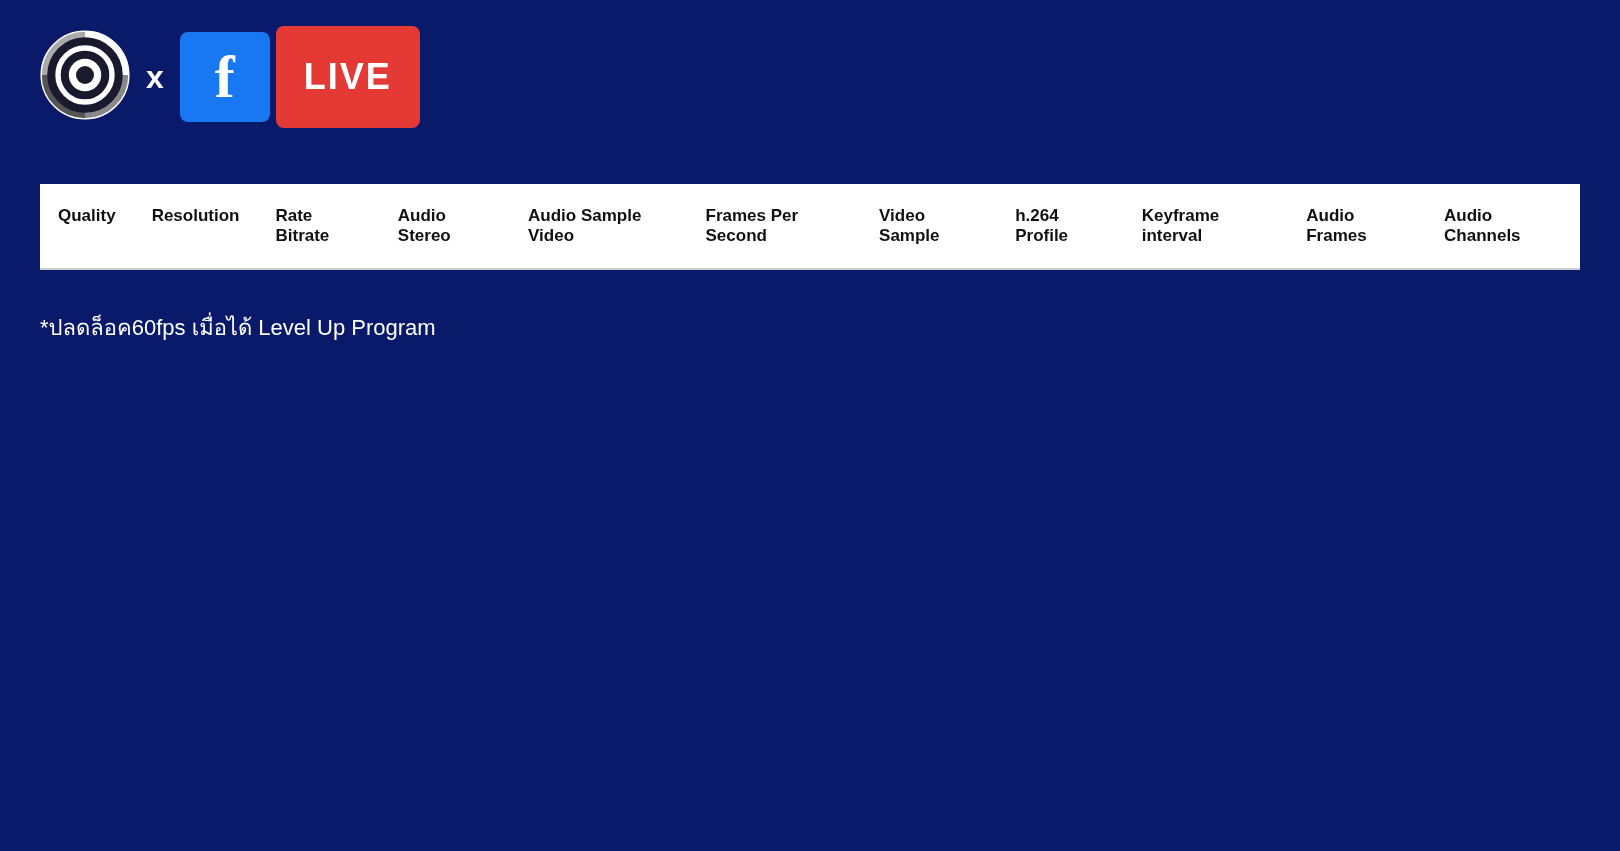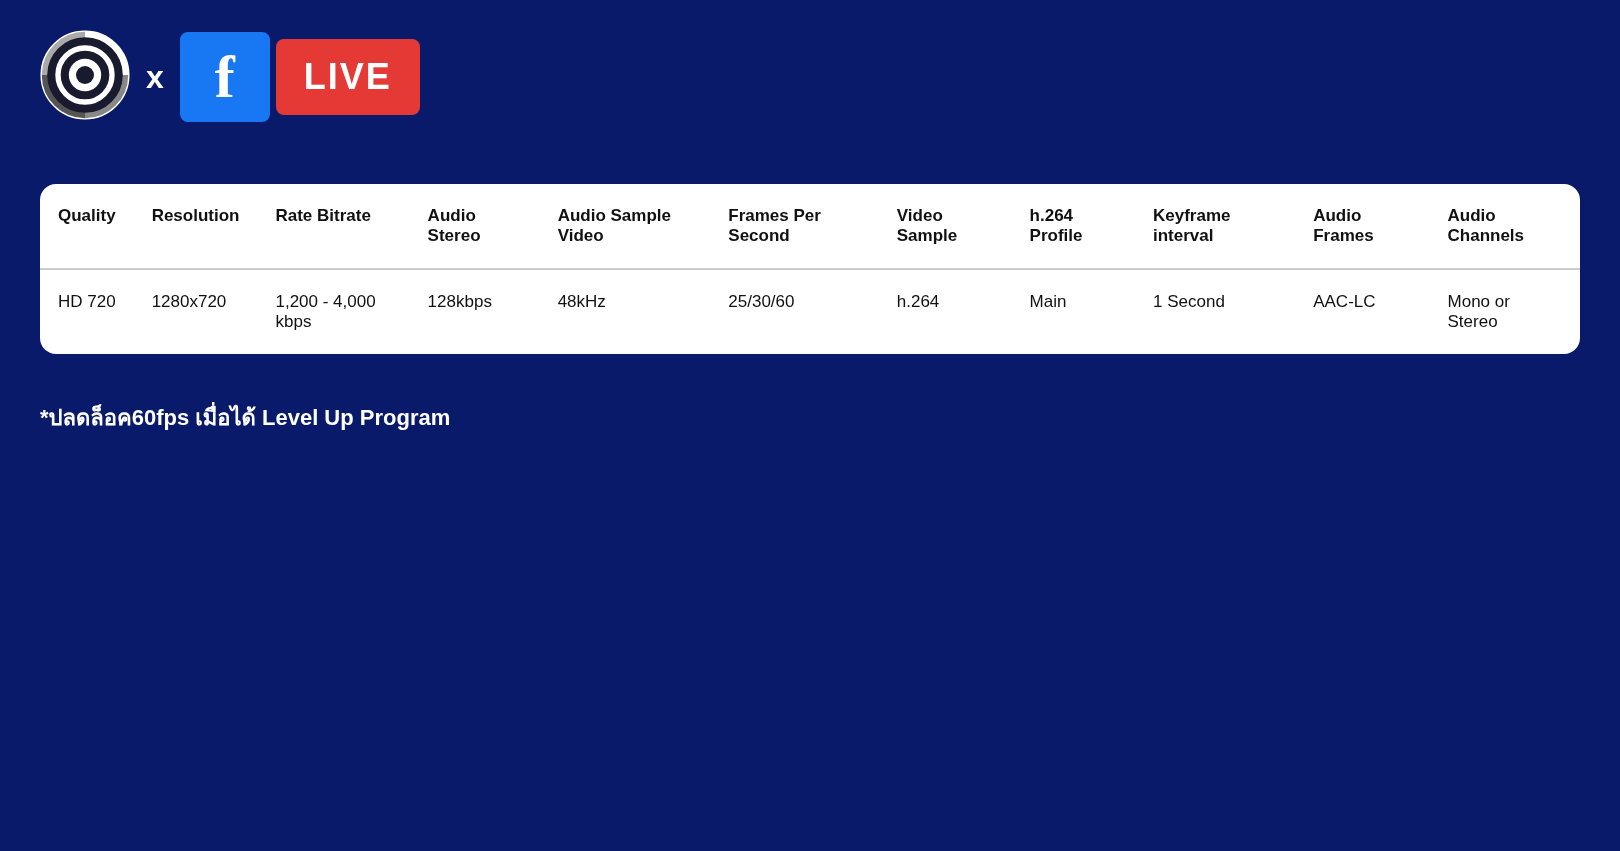--- a/index.html
+++ b/index.html
@@ -46,31 +46,31 @@
       color: #fff;
       font-family: Georgia, serif;
     }
 
     .live-badge {
       background-color: #e53935;
       color: #fff;
       font-size: 36px;
       font-weight: bold;
       padding: 0 28px;
-      height: 76px;
+      height: 102px;
       display: flex;
       align-items: center;
       border-radius: 8px;
       margin-left: 6px;
       letter-spacing: 2px;
     }
 
     .table-container {
       background-color: #fff;
-      border-radius: 16px;
+      border-radius: 0;
       overflow: hidden;
       color: #111;
       margin-bottom: 30px;
     }
 
     table {
       width: 100%;
       border-collapse: collapse;
     }
 
@@ -97,23 +97,23 @@
 
     tbody td {
       padding: 22px 18px;
       font-size: 17px;
       color: #111;
       vertical-align: top;
     }
 
     .footer-note {
       font-size: 22px;
-      font-weight: bold;
+      font-weight: normal;
       color: #fff;
-      margin-top: 16px;
+      margin-top: 10px;
     }
 
     
     .obs-circle {
       width: 90px;
       height: 90px;
     }
   </style>
 </head>
 <body>
@@ -154,30 +154,17 @@
         <th>Audio Sample Video</th>
         <th>Frames Per Second</th>
         <th>Video Sample</th>
         <th>h.264 Profile</th>
         <th>Keyframe interval</th>
         <th>Audio Frames</th>
         <th>Audio Channels</th>
       </tr>
     </thead>
     <tbody id="table-body">
-    <tr>
-          <td>HD 720</td>
-          <td>1280x720</td>
-          <td>1,200 - 4,000 kbps</td>
-          <td>128kbps</td>
-          <td>48kHz</td>
-          <td>25/30/60</td>
-          <td>h.264</td>
-          <td>Main</td>
-          <td>1 Second</td>
-          <td>AAC-LC</td>
-          <td>Mono or Stereo</td>
-        </tr>
       </tbody>
   </table>
 </div>
 
 <div class="footer-note">*ปลดล็อค60fps เมื่อได้ Level Up Program</div>
 
 </body></html>

